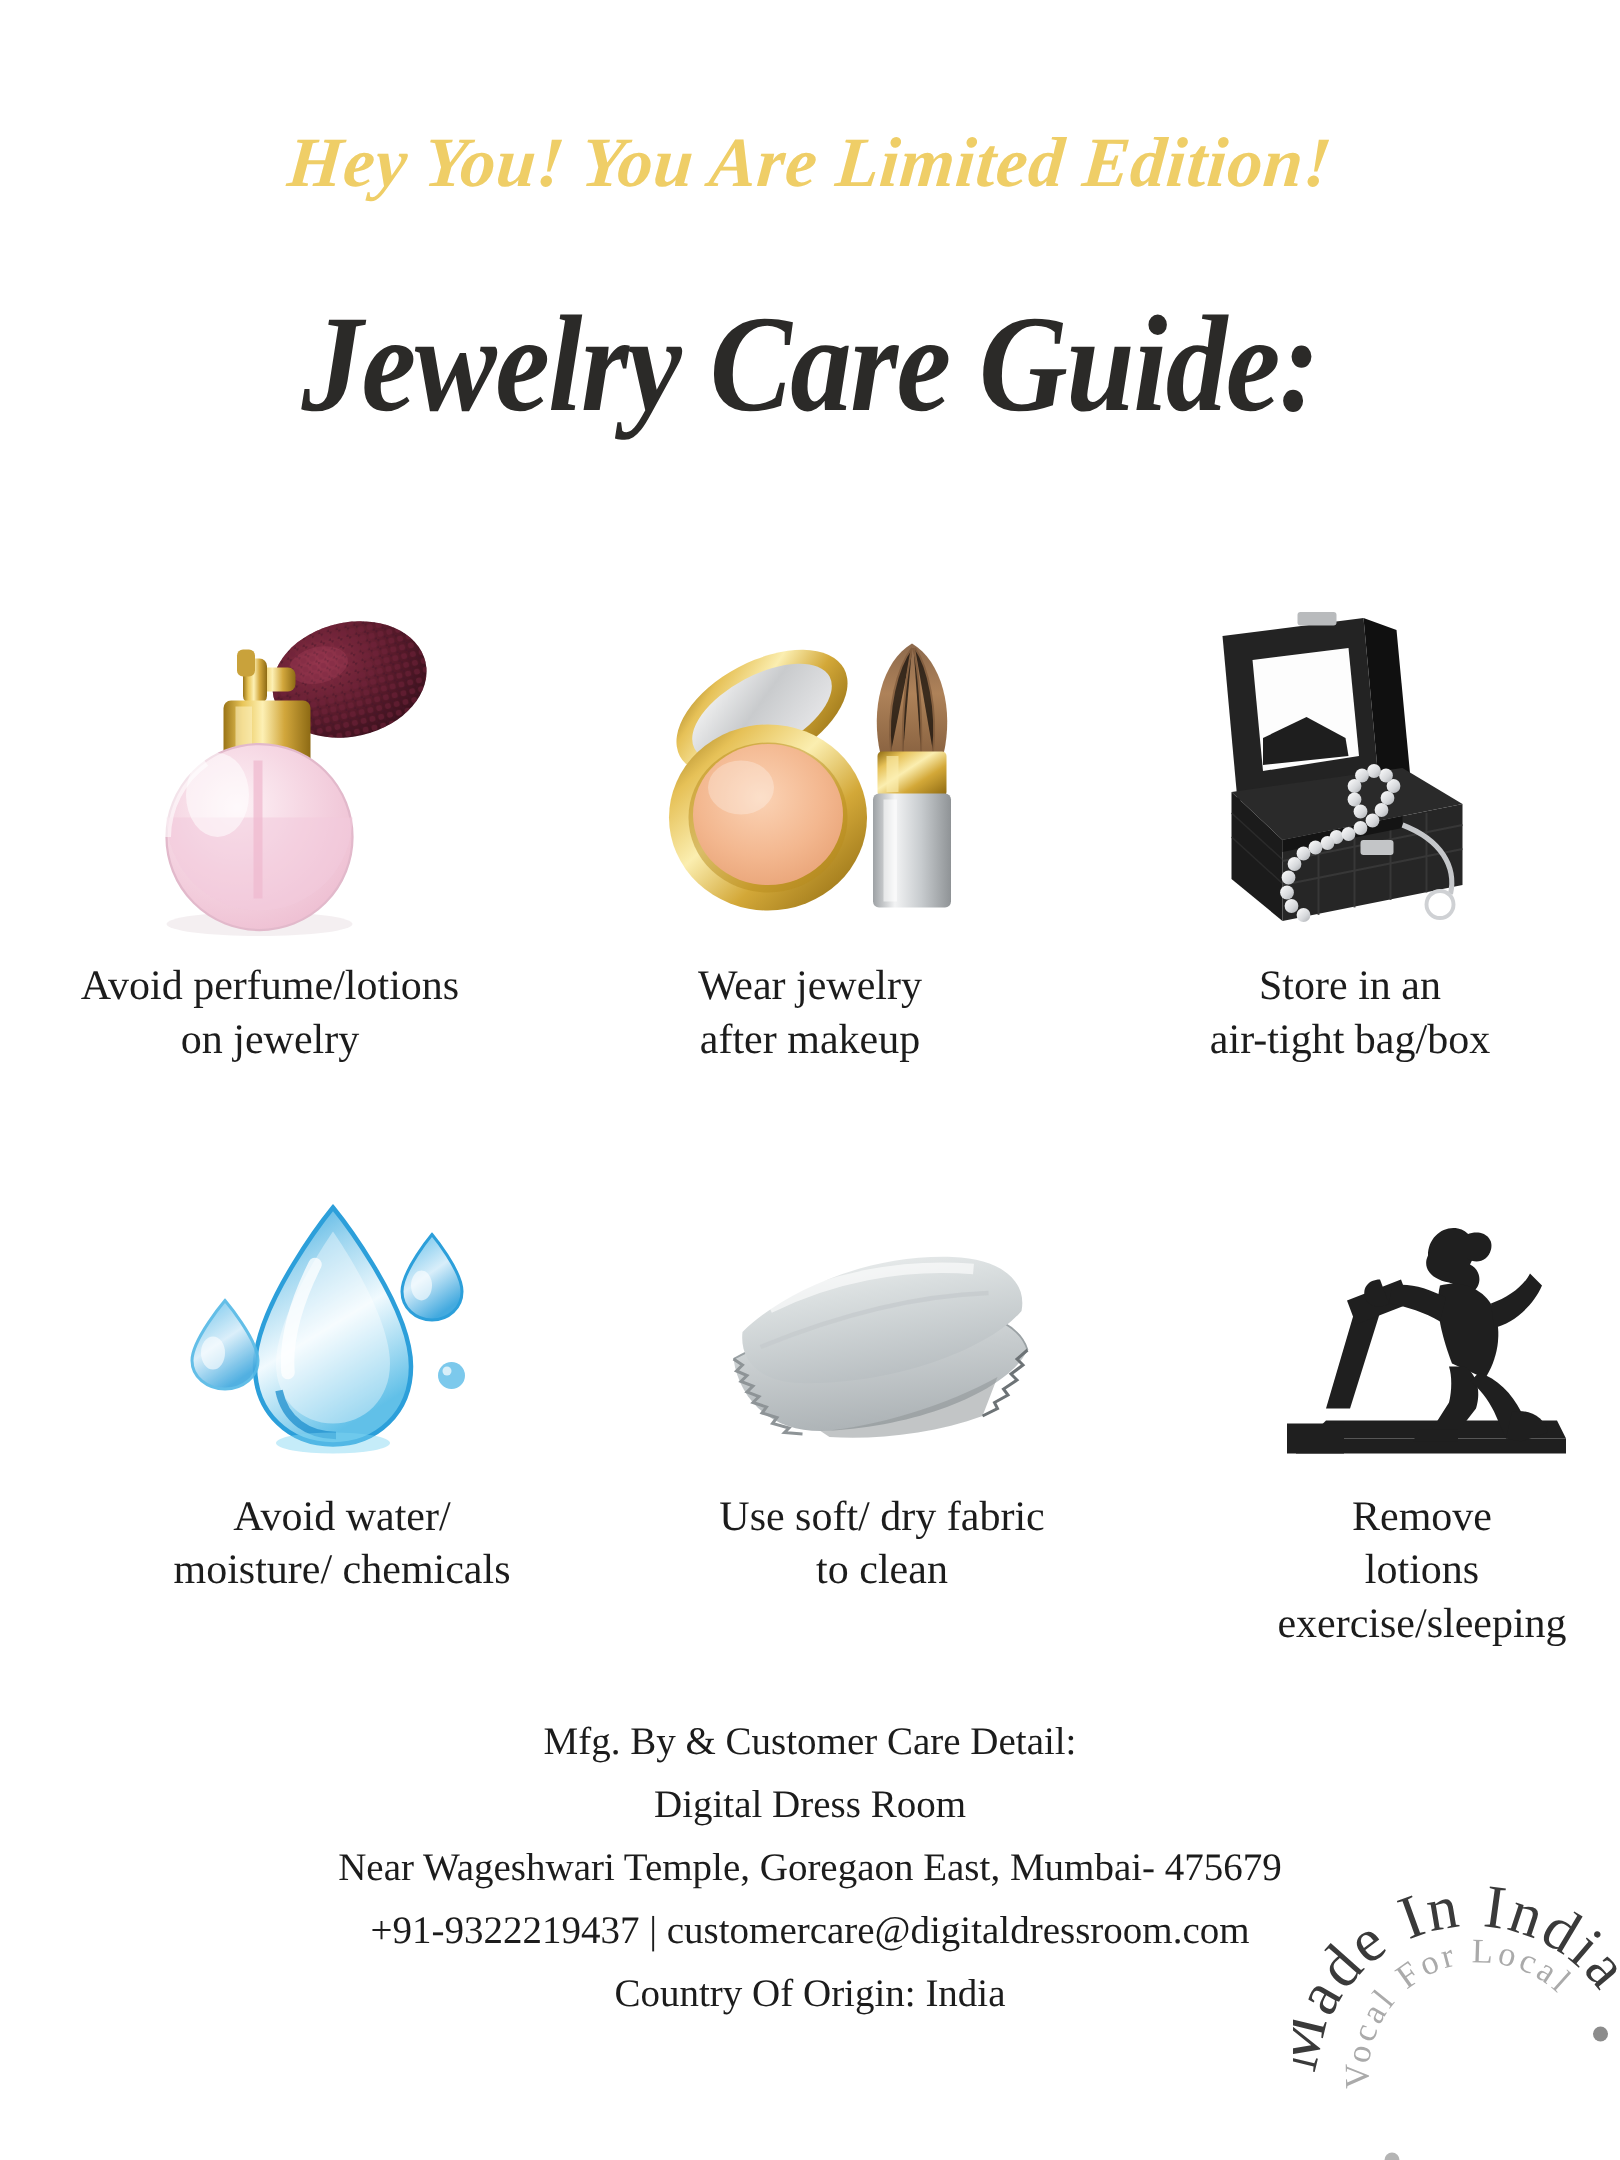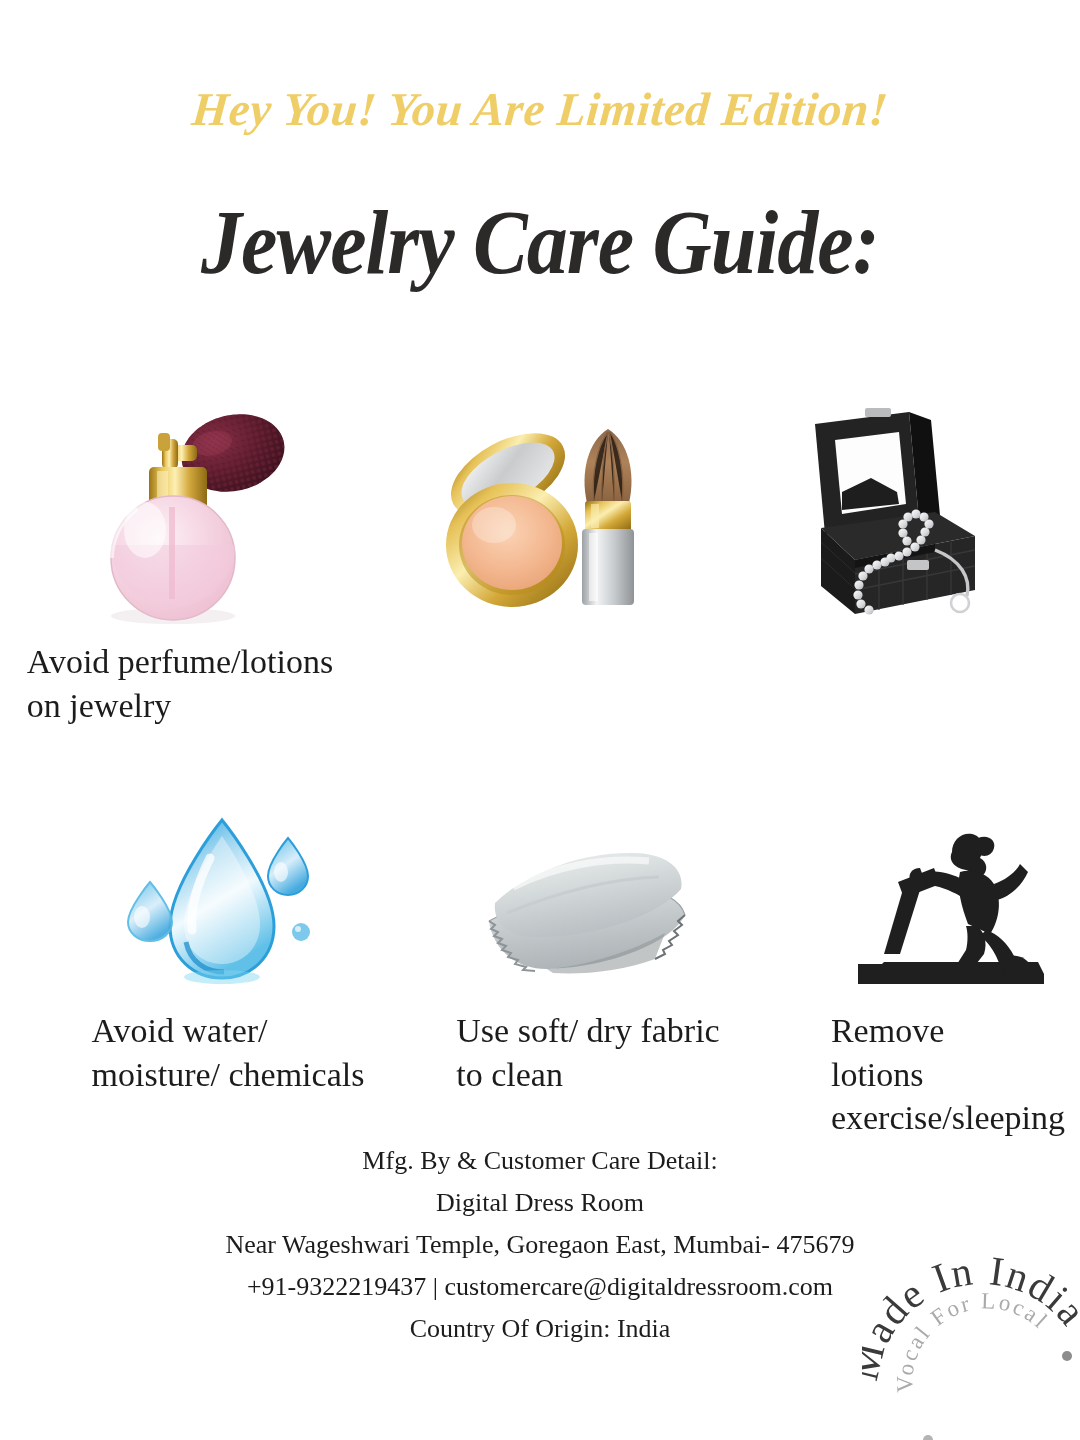--- a/index.html
+++ b/index.html
@@ -34,22 +34,22 @@
   }
 
   
   .grid{position:absolute;top:380px;left:0;width:1080px;}
   .row{display:flex;width:1080px;}
   .cell{width:360px;display:flex;flex-direction:column;align-items:center;}
   .art{height:250px;display:flex;align-items:flex-end;justify-content:center;}
   .row2 .art{height:200px;}
   .caption{
     font-family:"Liberation Serif",serif;
-    font-size:34px;line-height:1.28;
-    color:#1c1c1c;
+    font-size:28px;line-height:1.28;
+    color:#1c1c1c;text-align:center;
     margin-top:10px;white-space:pre-line;
   }
 
   
   .footer{
     position:absolute;top:1140px;left:0;width:1080px;
     text-align:center;
     font-family:"Liberation Serif",serif;
     font-size:26px;line-height:1.62;color:#1c1c1c;
   }
@@ -176,20 +176,22 @@
               <path d="M172 87 C171 58 175 31 178 17"></path>
               <path d="M184 87 C185 58 182 31 179 17"></path>
               <path d="M192 86 C195 58 189 30 180 17"></path>
             </g>
             <rect x="155" y="86" width="46" height="30" rx="3" fill="url(#gold2)"></rect>
             <rect x="161" y="89" width="8" height="24" fill="#fbeeb0" opacity=".6"></rect>
             <rect x="152" y="114" width="52" height="76" rx="4" fill="url(#silver)"></rect>
             <rect x="159" y="118" width="9" height="68" fill="#ffffff" opacity=".55"></rect>
           </svg>
         </div>
+        <div class="caption">Wear jewelry
+after makeup</div>
       </div>
 
       <div class="cell">
         <div class="art">
           <svg width="230" height="230" viewBox="0 0 230 230">
             <defs>
               <linearGradient id="pearl" x1="0" y1="0" x2="1" y2="1">
                 <stop offset="0%" stop-color="#ffffff"></stop>
                 <stop offset="60%" stop-color="#d7d9dc"></stop>
                 <stop offset="100%" stop-color="#a9acb0"></stop>
@@ -244,20 +246,22 @@
               <circle cx="78" cy="176" r="4.6"></circle>
                 <circle cx="74" cy="185" r="4.6"></circle>
               <circle cx="73" cy="195" r="4.6"></circle>
                 <circle cx="76" cy="204" r="4.6"></circle>
               <circle cx="84" cy="210" r="4.6"></circle>
             </g>
             <path d="M150 150 C176 160 186 178 182 196" stroke="#c5c7ca" stroke-width="3.4" fill="none"></path>
             <circle cx="175" cy="203" r="9" fill="none" stroke="#cfd1d4" stroke-width="2.6"></circle>
           </svg>
         </div>
+        <div class="caption">Store in an
+air-tight bag/box</div>
       </div>
     </div>
 
     <div class="row row2" style="margin-top:72px;padding-left:48px;">
 
       <div class="cell">
         <div class="art">
           <svg width="220" height="185" viewBox="0 0 220 185">
             <defs>
               <linearGradient id="dropg" x1="0" y1="0" x2="0.4" y2="1">

